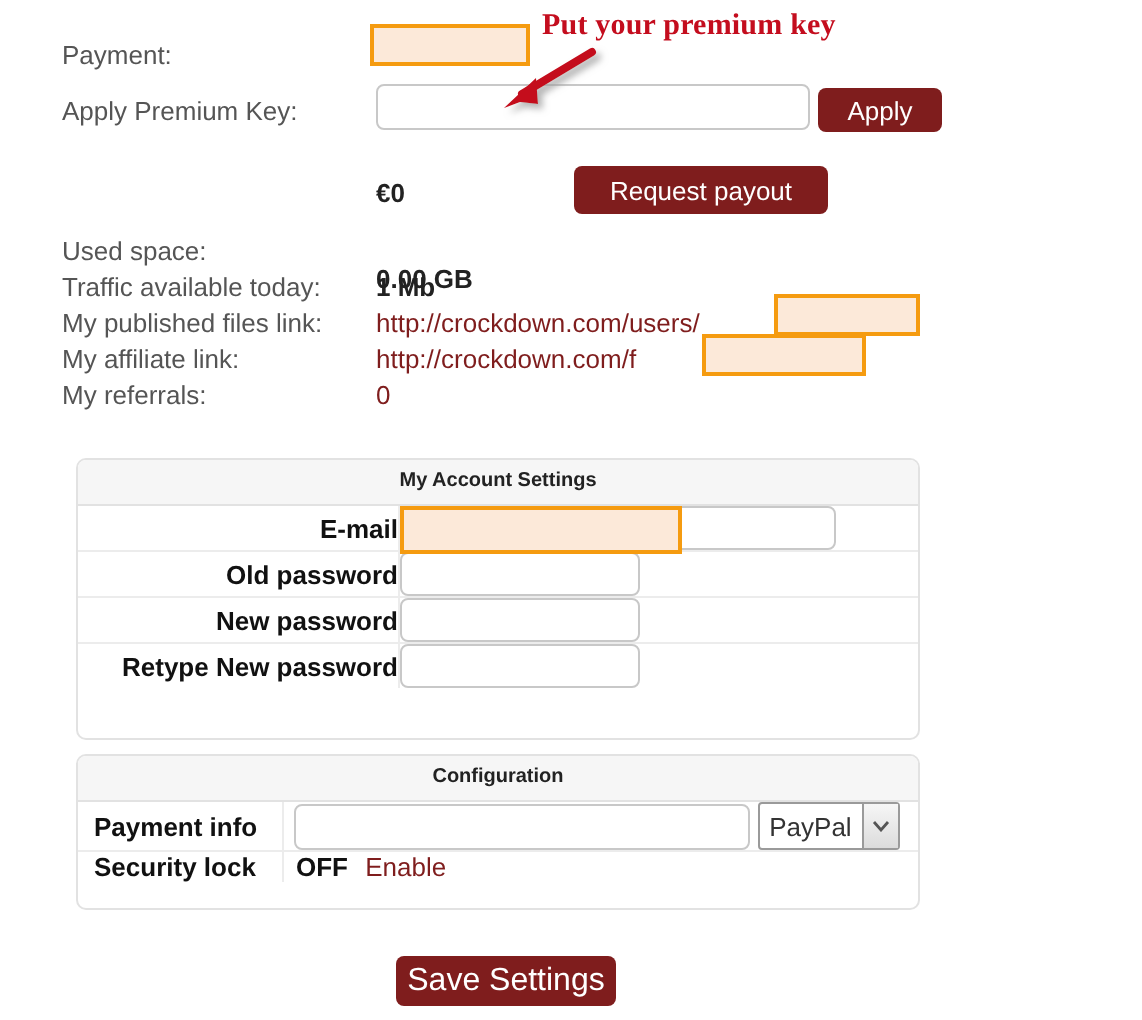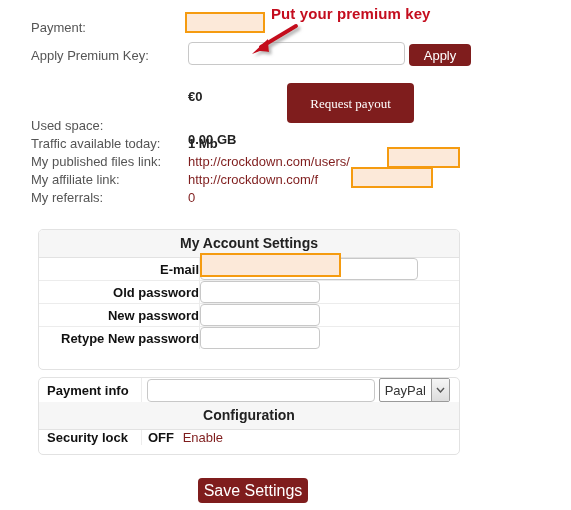--- a/index.html
+++ b/index.html
@@ -90,21 +90,21 @@
     overflow: hidden;
   }
   table.grid {
     border-collapse: collapse;
     width: 100%;
     font-size: 13px;
   }
   table.grid th.panel-head {
     background: #f6f6f6;
     border-bottom: 1px solid #e2e2e2;
-    font-size: 14px;
+    font-size: 10px;
     font-weight: bold;
     color: #222222;
     text-align: center;
     padding: 5px 0 6px 0;
   }
   table.grid td {
     border-top: 1px solid #ececec;
     padding: 0;
     vertical-align: middle;
   }
@@ -157,41 +157,41 @@
 <div class="abs" style="left:0;top:0;width:571px;height:210px;">
 
   <div class="abs lbl" style="left:31px;top:20px;">Payment:</div>
   <div class="abs redact" style="left:185px;top:12px;width:80px;height:21px;"></div>
 
   <div class="abs lbl" style="left:31px;top:48px;">Apply Premium Key:</div>
   <input class="abs tinput" type="text" style="left: 188px; top: 42px; width: 217px; height: 23px;" value="">
   <button class="abs btn-blue" style="left:409px;top:44px;width:62px;height:22px;">Apply</button>
 
   <div class="abs val-bold" style="left:188px;top:89px;">€0</div>
-  <button class="abs btn-blue" style="left:287px;top:83px;width:127px;height:40px;font-family:Liberation Serif, serif;">Request payout</button>
+  <button class="abs btn-blue" style="left:287px;top:83px;width:127px;height:24px;">Request payout</button>
 
   <div class="abs lbl" style="left:31px;top:118px;">Used space:</div>
   <div class="abs val-bold" style="left:188px;top:132px;">0.00 GB</div>
 
   <div class="abs lbl" style="left:31px;top:136px;">Traffic available today:</div>
   <div class="abs val-bold" style="left:188px;top:136px;">1 Mb</div>
 
   <div class="abs lbl" style="left:31px;top:154px;">My published files link:</div>
   <a class="abs link" href="#" style="left:188px;top:154px;">http://crockdown.com/users/</a>
   <div class="abs redact" style="left:387px;top:147px;width:73px;height:21px;"></div>
 
   <div class="abs lbl" style="left:31px;top:172px;">My affiliate link:</div>
   <a class="abs link" href="#" style="left:188px;top:172px;">http://crockdown.com/f</a>
   <div class="abs redact" style="left:351px;top:167px;width:82px;height:21px;"></div>
 
   <div class="abs lbl" style="left:31px;top:190px;">My referrals:</div>
   <div class="abs link" style="left:188px;top:190px;">0</div>
 </div>
 
-<div class="abs annot-text" style="left:271px;top:5px;">Put your premium key</div>
+<div class="abs annot-text" style="left:271px;top:5px;font-family:Liberation Serif, serif;">Put your premium key</div>
 <svg class="abs" style="left:240px;top:18px;" width="70" height="42">
   <defs>
     <filter id="arrshadow" x="-50%" y="-50%" width="220%" height="220%">
       <feDropShadow dx="2.5" dy="2.5" stdDeviation="1.8" flood-color="#999999" flood-opacity="0.75"></feDropShadow>
     </filter>
   </defs>
   <g filter="url(#arrshadow)">
     <line x1="56" y1="8" x2="21" y2="29" stroke="#c40d1e" stroke-width="4" stroke-linecap="round"></line>
     <polygon points="12,36 28,21 29,34 20,33" fill="#c40d1e"></polygon>
   </g>
@@ -230,37 +230,37 @@
   </tbody>
     </table>
 </div>
 
 <div class="abs redact" style="left:200px;top:253px;width:141px;height:24px;"></div>
 
 <div class="abs panel" style="left:38px;top:377px;width:422px;height:78px;">
   <table class="grid">
     <tbody>
         <tr>
+      <th class="panel-head" colspan="2">Configuration</th>
+    </tr>
+    <tr>
       <td class="rowlabel" style="width:94px;text-align:left;padding-left:8px;">Payment info</td>
       <td class="rowfield" style="padding-left:5px;">
         <input class="tinput" type="text" style="width: 228px; height: 23px; vertical-align: middle;" value="">
         <span class="sel-wrap">
           <span class="sel-label">PayPal</span>
           <span class="sel-arrow">
             <svg width="9" height="6" viewBox="0 0 9 6">
               <polyline points="1,1 4.5,5 8,1" fill="none" stroke="#555555" stroke-width="1.4"></polyline>
             </svg>
           </span>
         </span>
       </td>
     </tr>
     <tr>
-      <th class="panel-head" colspan="2">Configuration</th>
-    </tr>
-    <tr>
       <td class="rowlabel" style="text-align:left;padding-left:8px;">Security lock</td>
       <td class="rowfield" style="padding-left:6px;">
         <span class="lockstate">OFF</span>
         <a class="link" href="#" style="margin-left:5px;margin-top:40px;">Enable</a>
       </td>
     </tr>
   </tbody>
     </table>
 </div>
 

